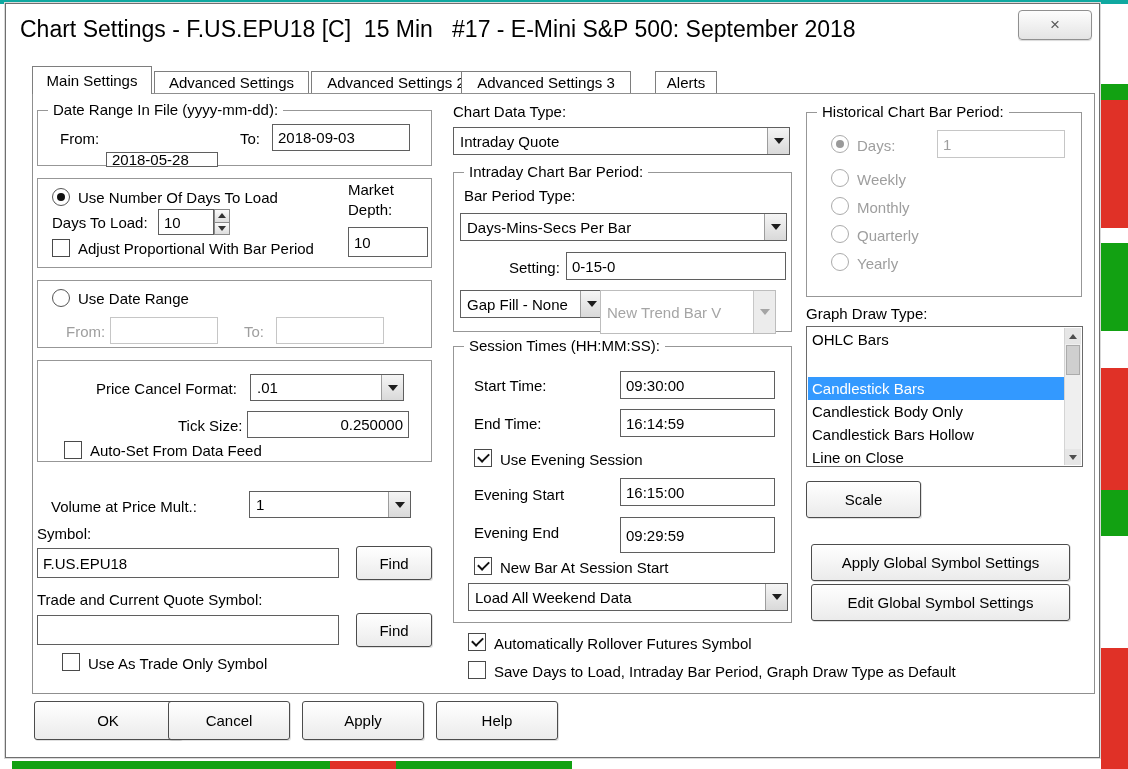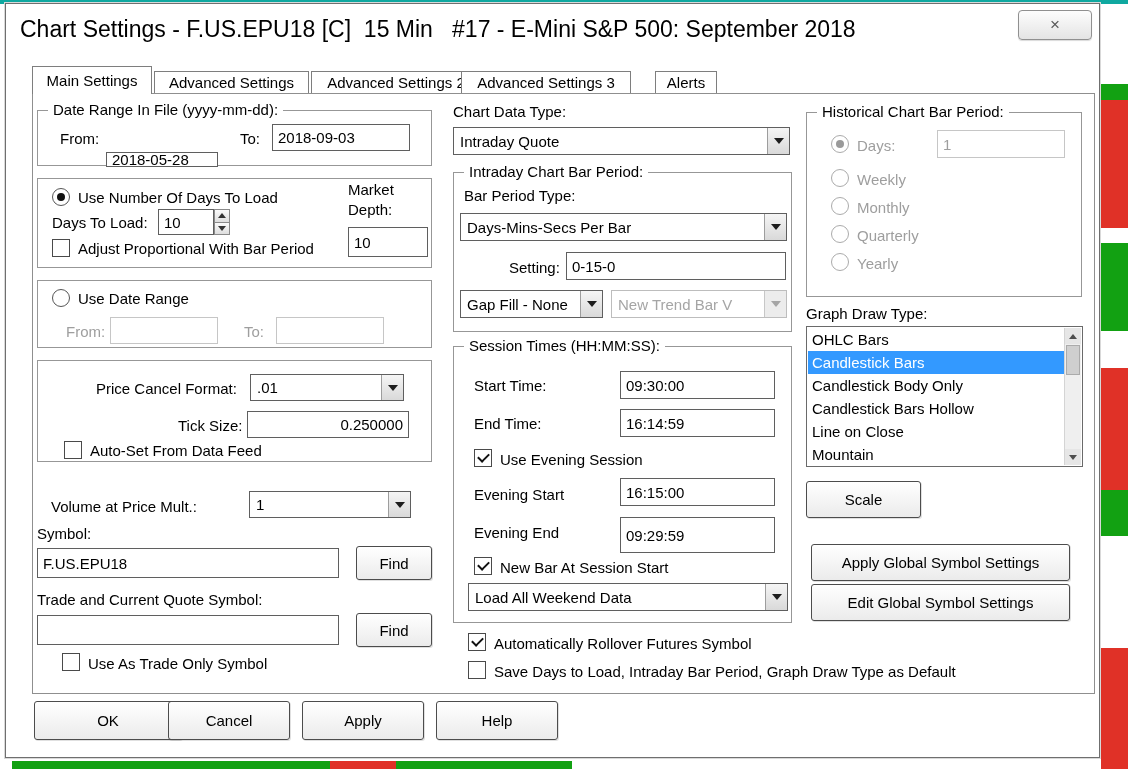--- a/index.html
+++ b/index.html
@@ -44,21 +44,21 @@
        box-shadow:1px 1px 0 rgba(0,0,0,.12);cursor:default;white-space:nowrap;}
   .spin{position:absolute;display:flex;flex-direction:column;box-sizing:border-box;}
   .spin-btn{flex:1;border:1px solid #8a8a8a;background:linear-gradient(#fafafa,#dedede);
             display:flex;align-items:center;justify-content:center;box-sizing:border-box;}
   .spin-btn + .spin-btn{margin-top:-1px;}
   .tri-up{width:0;height:0;border-left:4px solid transparent;border-right:4px solid transparent;border-bottom:5px solid #333;}
   .tri-down{width:0;height:0;border-left:4px solid transparent;border-right:4px solid transparent;border-top:5px solid #333;}
   .listbox{position:absolute;border:1px solid #6a6a6a;background:#fff;box-sizing:border-box;z-index:2;}
   .lb-items{position:absolute;left:1px;top:1px;right:18px;bottom:1px;overflow:hidden;}
   .lb-item{height:23px;line-height:23px;font-size:15px;padding-left:4px;white-space:nowrap;overflow:hidden;}
-  .lb-item.selected{background:var(--selection-bg,#3399ff);color:var(--selection-text,#fff);}
+  .lb-item.selected{background:var(--selection-bg,#3399ff);color:var(--selection-text,#fff);margin-top:26px;}
   .lb-scroll{position:absolute;top:1px;right:1px;bottom:1px;width:17px;background:#efefef;border-left:1px solid #d4d4d4;box-sizing:border-box;}
   .sb-btn{position:absolute;left:0;width:16px;height:16px;display:flex;align-items:center;justify-content:center;background:#e6e6e6;}
   .sb-up{top:0;} .sb-down{bottom:0;}
   .sb-thumb{position:absolute;left:1px;top:17px;width:14px;height:30px;background:#cfcfcf;border:1px solid #ababab;box-sizing:border-box;}
   .sb-tri-up{width:0;height:0;border-left:4px solid transparent;border-right:4px solid transparent;border-bottom:5px solid #4e4e4e;}
   .sb-tri-down{width:0;height:0;border-left:4px solid transparent;border-right:4px solid transparent;border-top:5px solid #4e4e4e;}
 </style>
 </head>
 <body>
 
@@ -186,21 +186,21 @@
         </span>
     </div>
     <div class="lbl" style="left:55px;top:86px">Setting:</div>
     <input class="tinput" style="left: 112px; top: 79px; width: 220px; height: 28px;" value="0-15-0">
     <div class="dropdown" style="left:6px;top:117px;width:143px;height:28px">
       <span class="dd-text">Gap Fill - None</span>
       <span class="dd-btn">
           <i class="dd-arrow"></i>
         </span>
     </div>
-    <div class="dropdown disabled" style="left:157px;top:117px;width:176px;height:28px">
+    <div class="dropdown disabled" style="left:146px;top:117px;width:176px;height:44px">
       <span class="dd-text">New Trend Bar V</span>
       <span class="dd-btn">
           <i class="dd-arrow"></i>
         </span>
     </div>
   </div>
 
   <div class="group" style="left:447px;top:342px;width:339px;height:277px">
     <span class="legend">Session Times (HH:MM:SS):</span>
     <div class="lbl" style="left:20px;top:30px">Start Time:</div>

